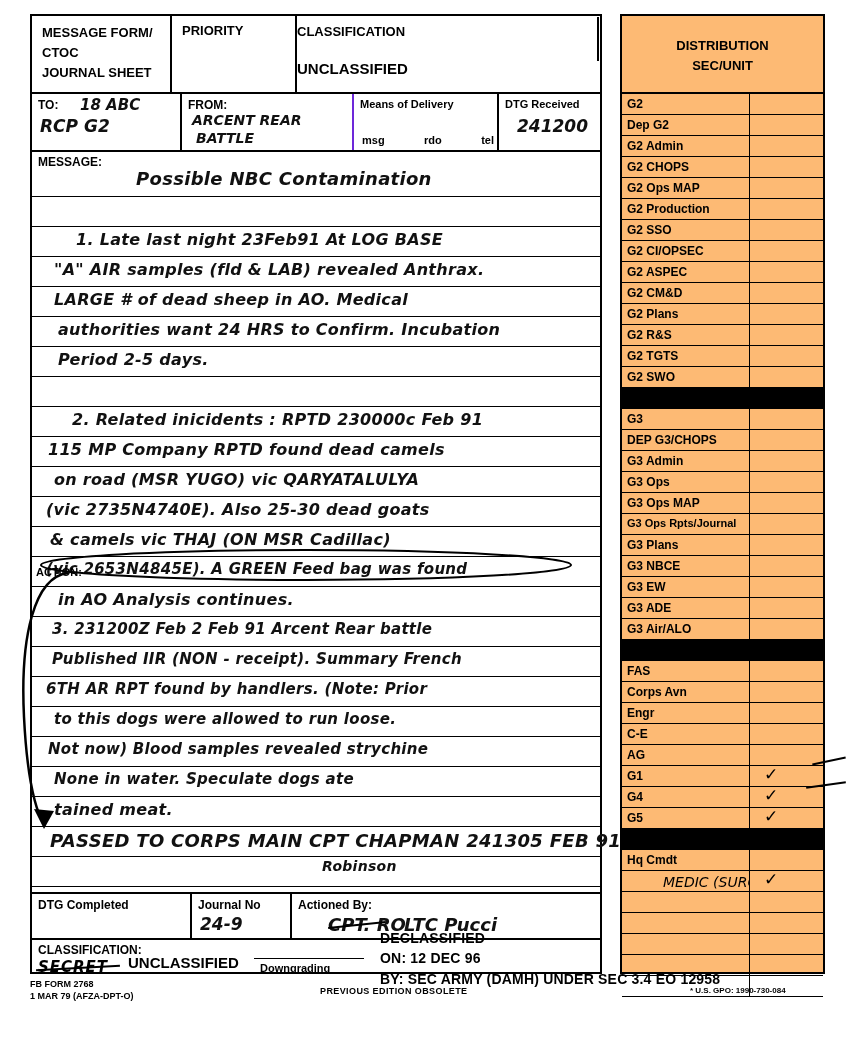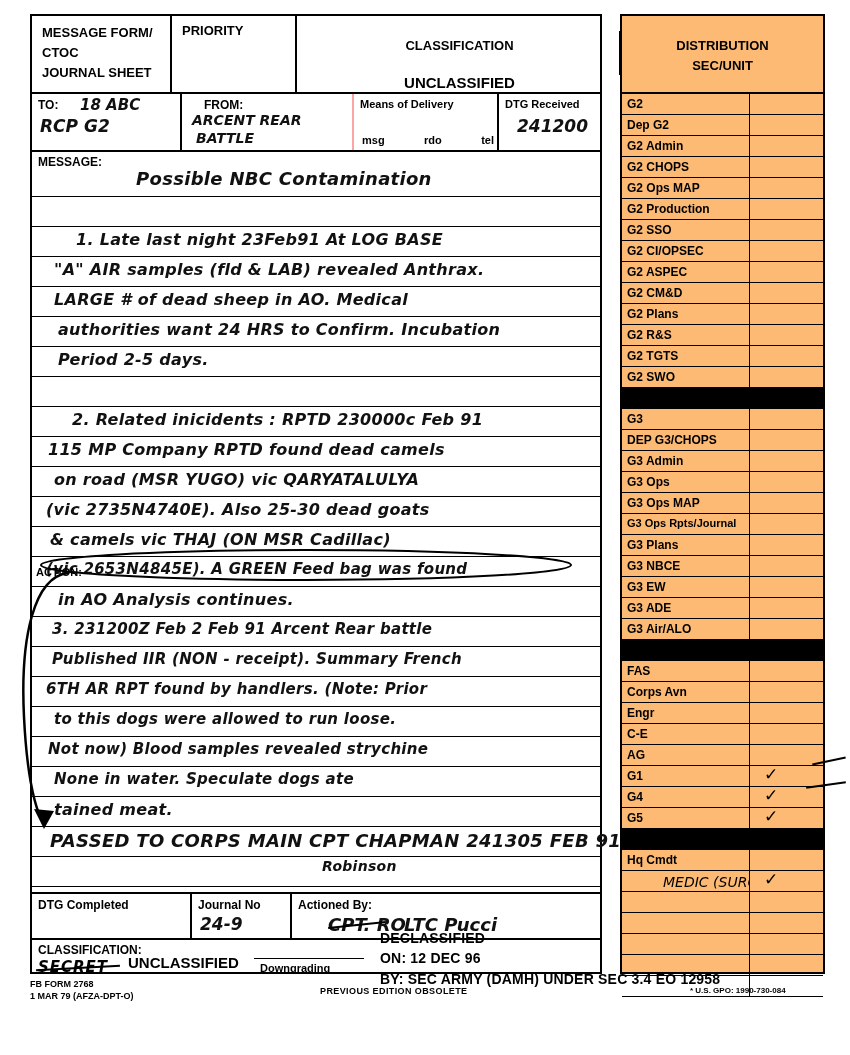--- a/index.html
+++ b/index.html
@@ -44,40 +44,38 @@
     padding: 7px 0 0 10px;
     font-size: 13px; font-weight: bold; line-height: 1.55;
   }
   .hdr .c2 {
     position: absolute; left: 140px; top: 0; width: 125px; height: 100%;
     border-right: 2px solid #000; box-sizing: border-box;
     padding: 7px 0 0 10px;
     font-size: 13px; font-weight: bold;
   }
   .hdr .c3 {
-    position: absolute; left: 265px; top: 15px; right: 0; height: 100%;
+    position: absolute; left: 265px; top: 1px; right: 0; height: 100%;
     box-sizing: border-box;
-    text-align: center;
-    margin-left: 22px;
   }
   .hdr .c3 .cls { font-size: 13px; font-weight: bold; margin-top: 7px; }
   .hdr .c3 .unc { font-size: 15px; font-weight: bold; margin-top: 21px; }
   .hdr .vtick {
     position: absolute; left: 300px; top: 0; width: 0; height: 44px;
     border-left: 2px solid #000;
   }
 
   
   .tofrom {
     position: absolute; left: 0; top: 78px; width: 100%; height: 58px;
     border-bottom: 2px solid #000; box-sizing: border-box;
   }
   .tofrom .cell { position: absolute; top: 0; height: 100%; box-sizing: border-box; }
   .tofrom .to   { left: 0;    width: 150px; border-right: 2px solid #000; }
-  .tofrom .from { left: 150px; width: 172px; border-right: 2px solid #fca5a5; padding-left: 16px; }
+  .tofrom .from { left: 150px; width: 172px; border-right: 2px solid #6d28d9; }
   .tofrom .mod  { left: 322px; width: 145px; border-right: 2px solid #000; }
   .tofrom .dtg  { left: 467px; right: 0; }
   .lbl { font-size: 12px; font-weight: bold; padding: 4px 0 0 6px; }
   .lbl.sm { font-size: 11px; }
 
   .hand {
     font-family: "DejaVu Sans", sans-serif;
     font-style: italic;
     font-weight: bold;
     color: #111;

